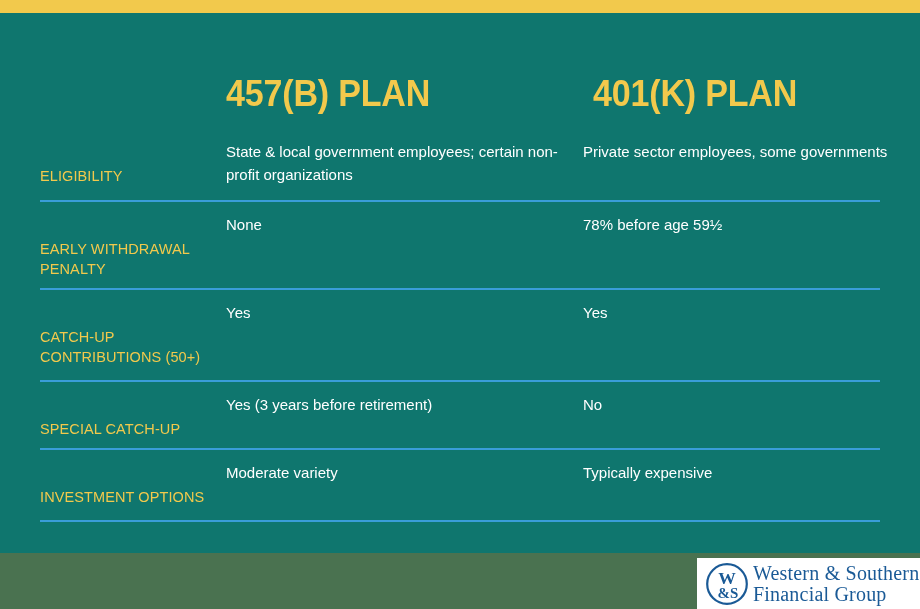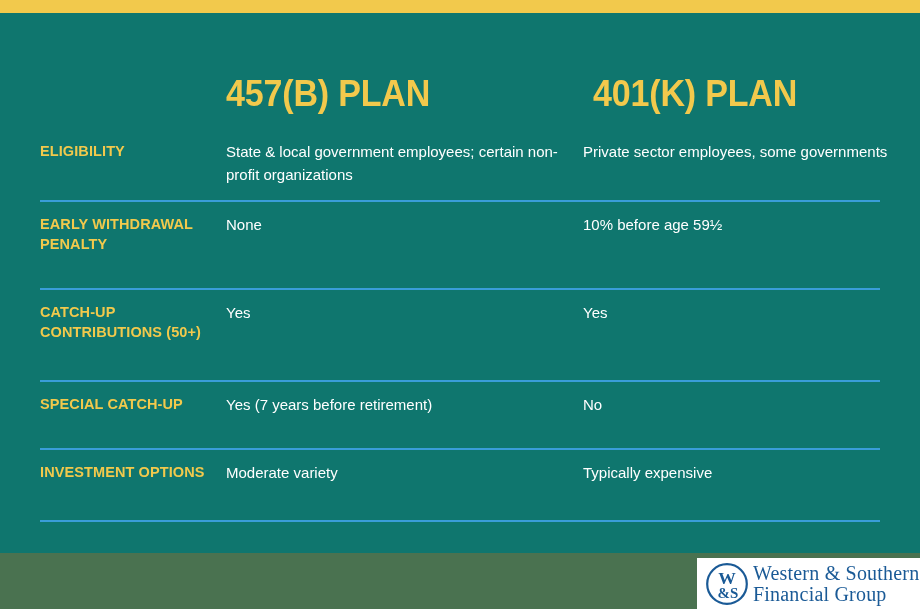--- a/index.html
+++ b/index.html
@@ -83,24 +83,25 @@
     top: 12px;
     font-size: 15px;
     line-height: 1.5;
     color: #ffffff;
     font-weight: 400;
   }
   .cell.label {
     left: 0;
     width: 175px;
     color: #f2c94c;
-    font-weight: 700;
+    font-weight: 400;
     font-size: 14.5px;
     line-height: 1.38;
     letter-spacing: 0.1px;
+    margin-top: 25px;
   }
   .cell.v1 {
     left: 186px;
     width: 345px;
   }
   .cell.v2 {
     left: 543px;
     width: 310px;
   }
 
@@ -169,38 +170,38 @@
         <div class="cell v1">State &amp; local government employees; certain non-profit organizations</div>
         <div class="cell v2">Private sector employees, some governments</div>
       </div>
       <div class="divider"></div>
     </div>
 
     <div class="row" style="height:88px;">
       <div class="row-inner">
         <div class="cell label">EARLY WITHDRAWAL PENALTY</div>
         <div class="cell v1">None</div>
-        <div class="cell v2">10% before age 59½</div>
+        <div class="cell v2">78% before age 59½</div>
       </div>
       <div class="divider"></div>
     </div>
 
     <div class="row" style="height:92px;">
       <div class="row-inner">
         <div class="cell label">CATCH-UP CONTRIBUTIONS (50+)</div>
         <div class="cell v1">Yes</div>
         <div class="cell v2">Yes</div>
       </div>
       <div class="divider"></div>
     </div>
 
     <div class="row" style="height:68px;">
       <div class="row-inner">
         <div class="cell label">SPECIAL CATCH-UP</div>
-        <div class="cell v1">Yes (7 years before retirement)</div>
+        <div class="cell v1">Yes (3 years before retirement)</div>
         <div class="cell v2">No</div>
       </div>
       <div class="divider"></div>
     </div>
 
     <div class="row" style="height:72px;">
       <div class="row-inner">
         <div class="cell label">INVESTMENT OPTIONS</div>
         <div class="cell v1">Moderate variety</div>
         <div class="cell v2">Typically expensive</div>

